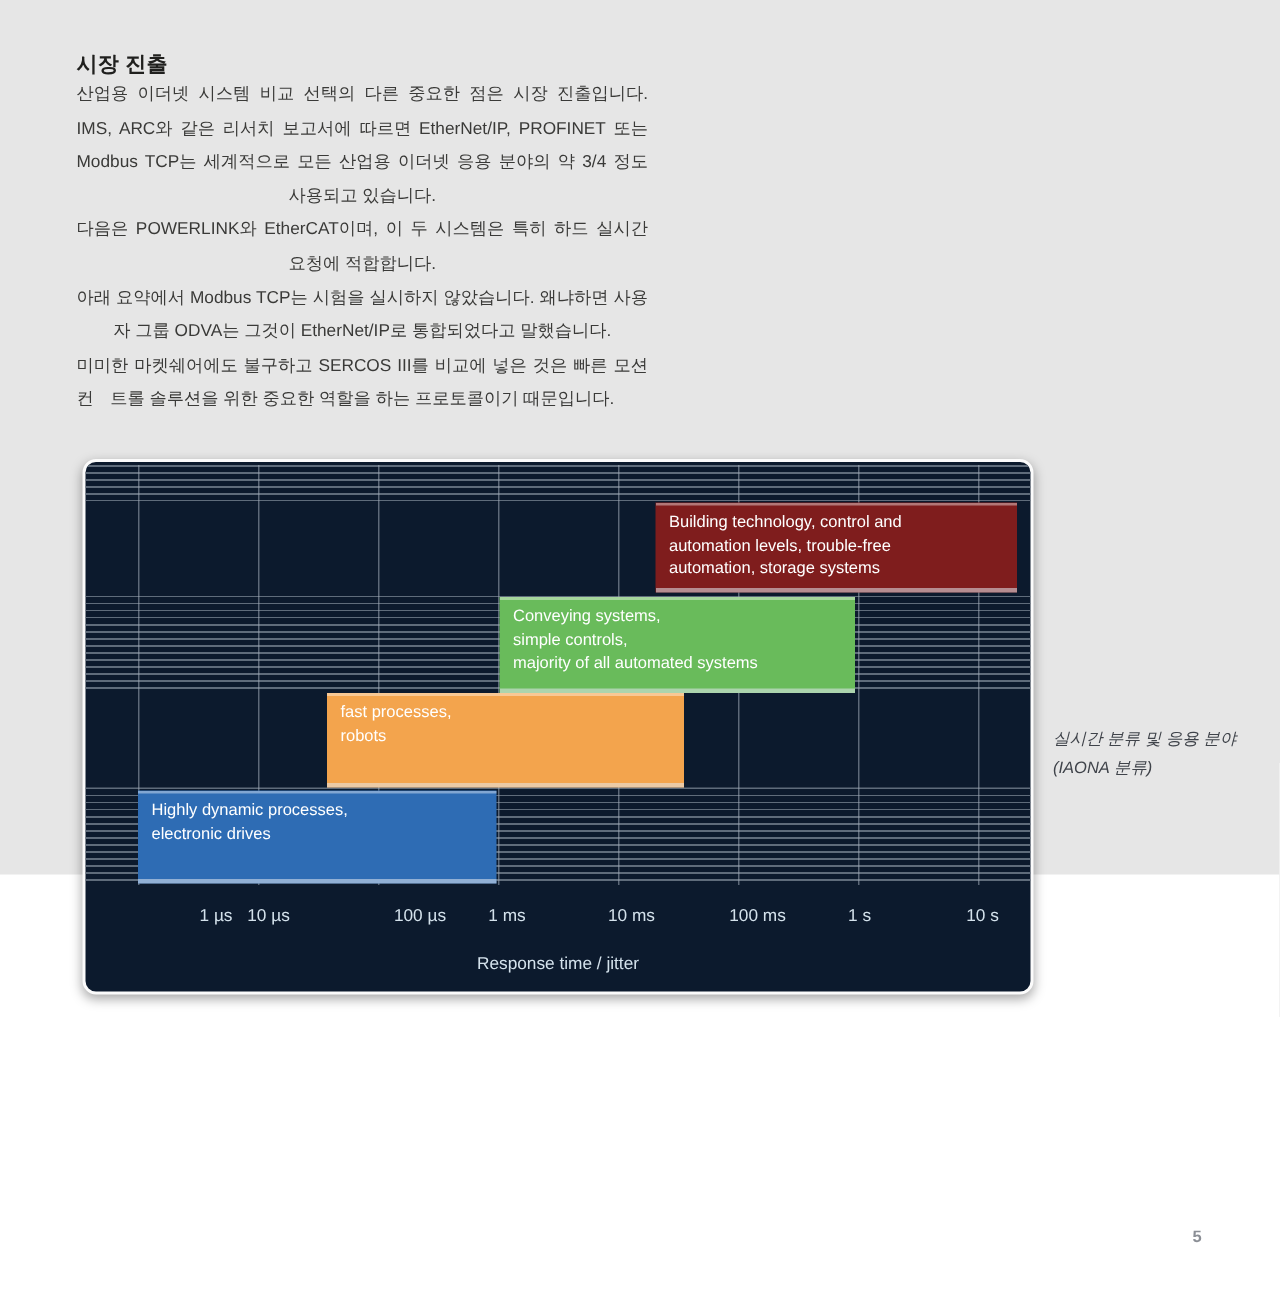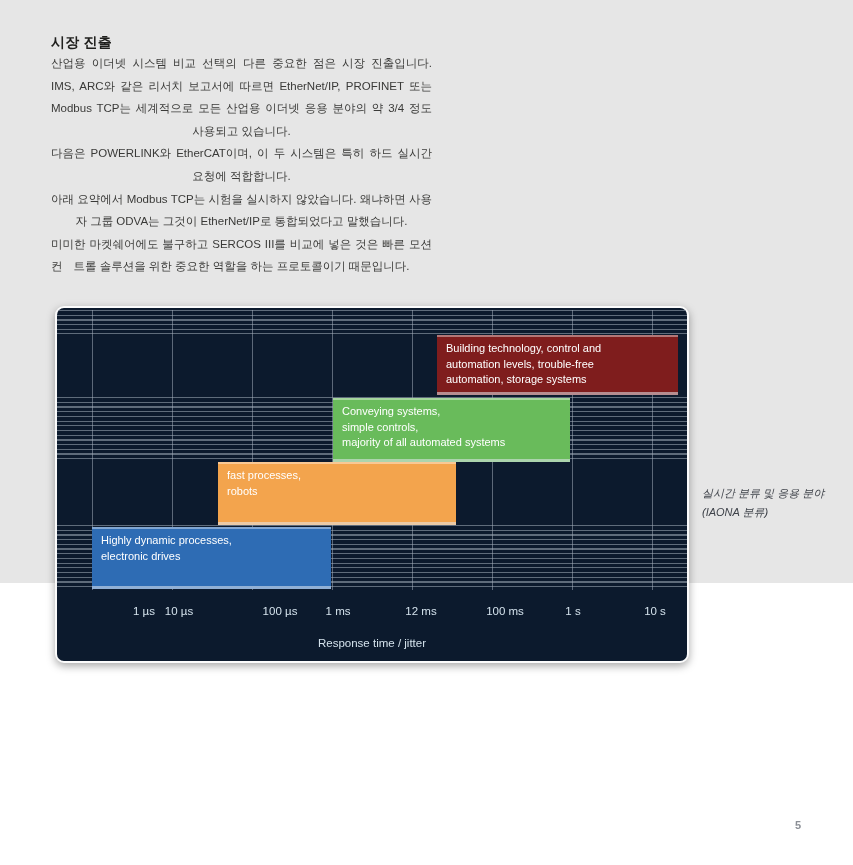--- a/index.html
+++ b/index.html
@@ -105,21 +105,21 @@
 
   <div class="range-box box-dynamic">
     <div>Highly dynamic processes,</div>
     <div>electronic drives</div>
   </div>
 
   <div class="tick t0">1 µs</div>
   <div class="tick t1">10 µs</div>
   <div class="tick t2">100 µs</div>
   <div class="tick t3">1 ms</div>
-  <div class="tick t4">12 ms</div>
+  <div class="tick t4">10 ms</div>
   <div class="tick t5">100 ms</div>
   <div class="tick t6">1 s</div>
   <div class="tick t7">10 s</div>
 
   <div class="axis-title">Response time / jitter</div>
 </div>
 
 <div class="side-caption">
   <div>실시간 분류 및 응용 분야</div>
   <div>(IAONA 분류)</div>

